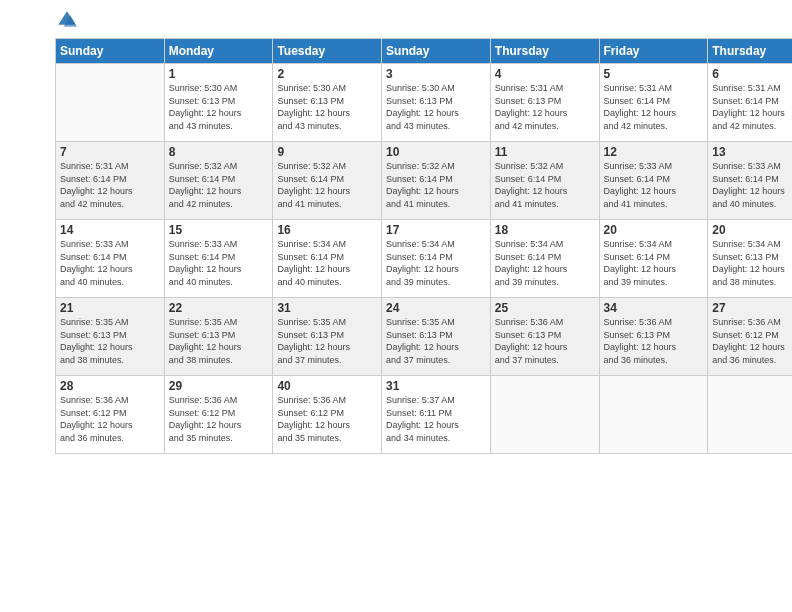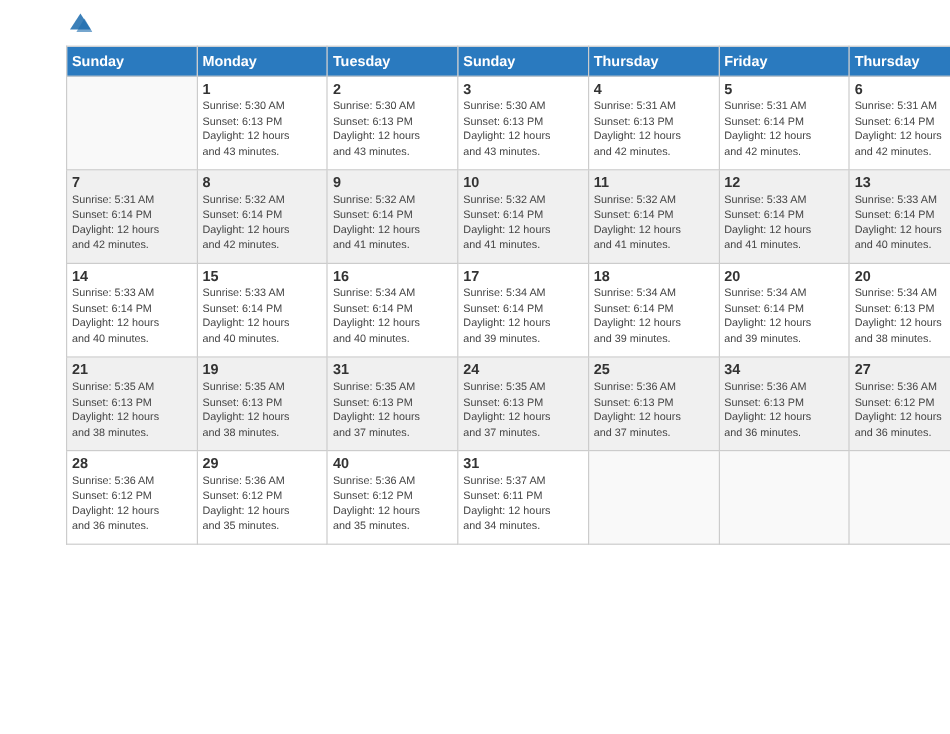--- a/index.html
+++ b/index.html
@@ -269,21 +269,21 @@
         </tr>
         <tr class="row-bg-even">
           <td>
             <span class="day-number">21</span>
             <div class="day-info" style="white-space: pre-line;">Sunrise: 5:35 AM
 Sunset: 6:13 PM
 Daylight: 12 hours
 and 38 minutes.</div>
           </td>
           <td>
-            <span class="day-number">19</span>
+            <span class="day-number">22</span>
             <div class="day-info" style="white-space: pre-line;">Sunrise: 5:35 AM
 Sunset: 6:13 PM
 Daylight: 12 hours
 and 38 minutes.</div>
           </td>
           <td>
             <span class="day-number">31</span>
             <div class="day-info" style="white-space: pre-line;">Sunrise: 5:35 AM
 Sunset: 6:13 PM
 Daylight: 12 hours

